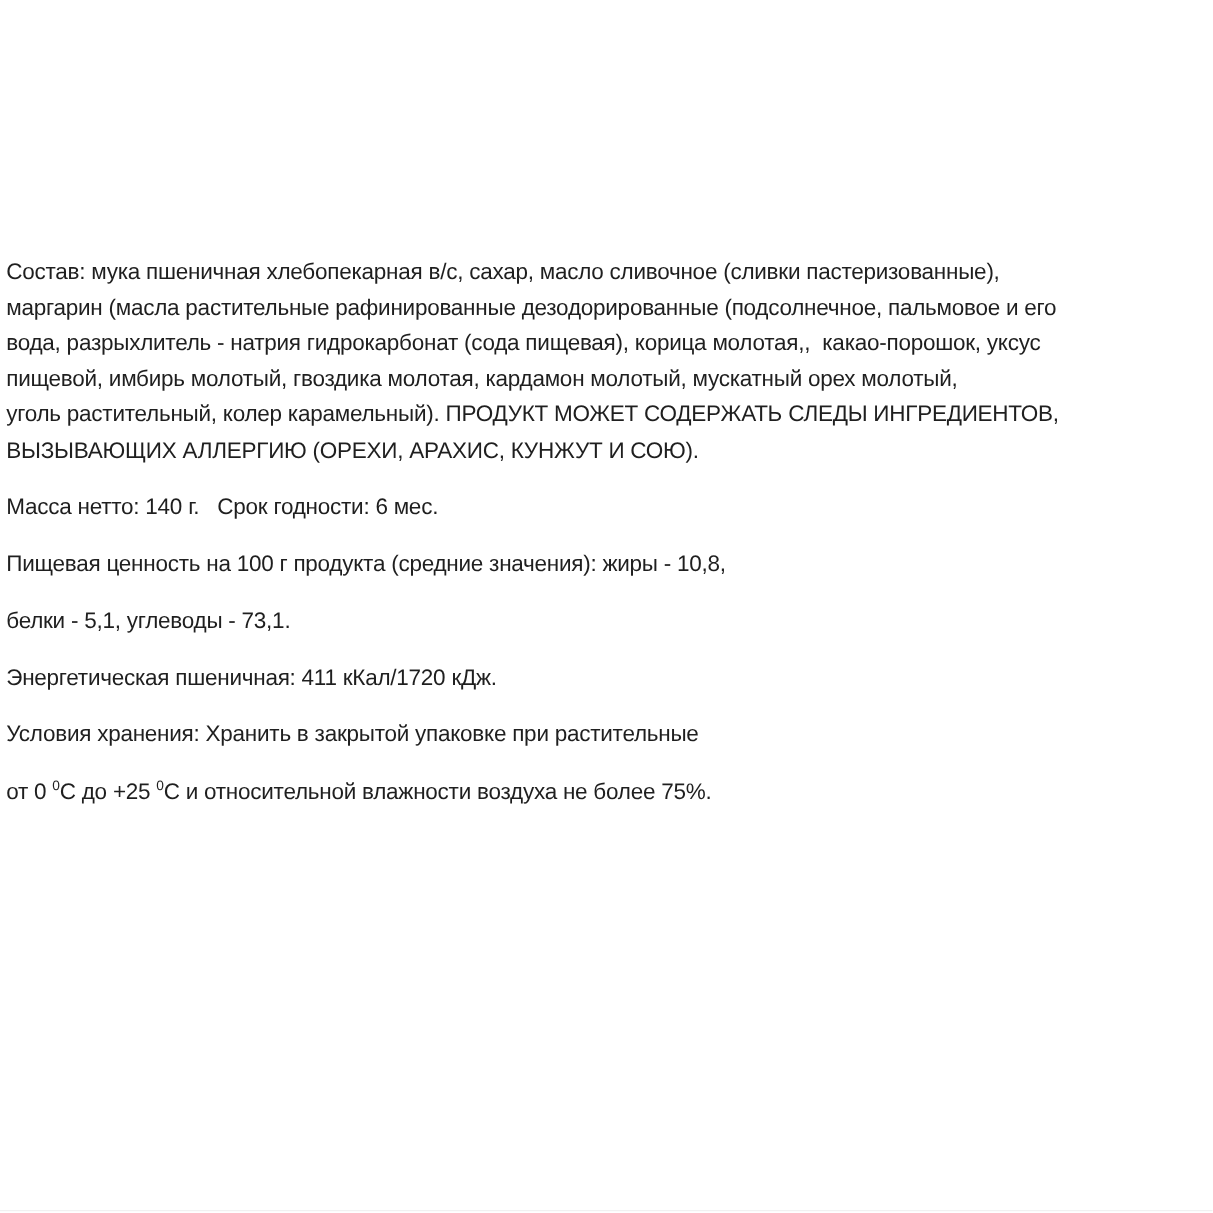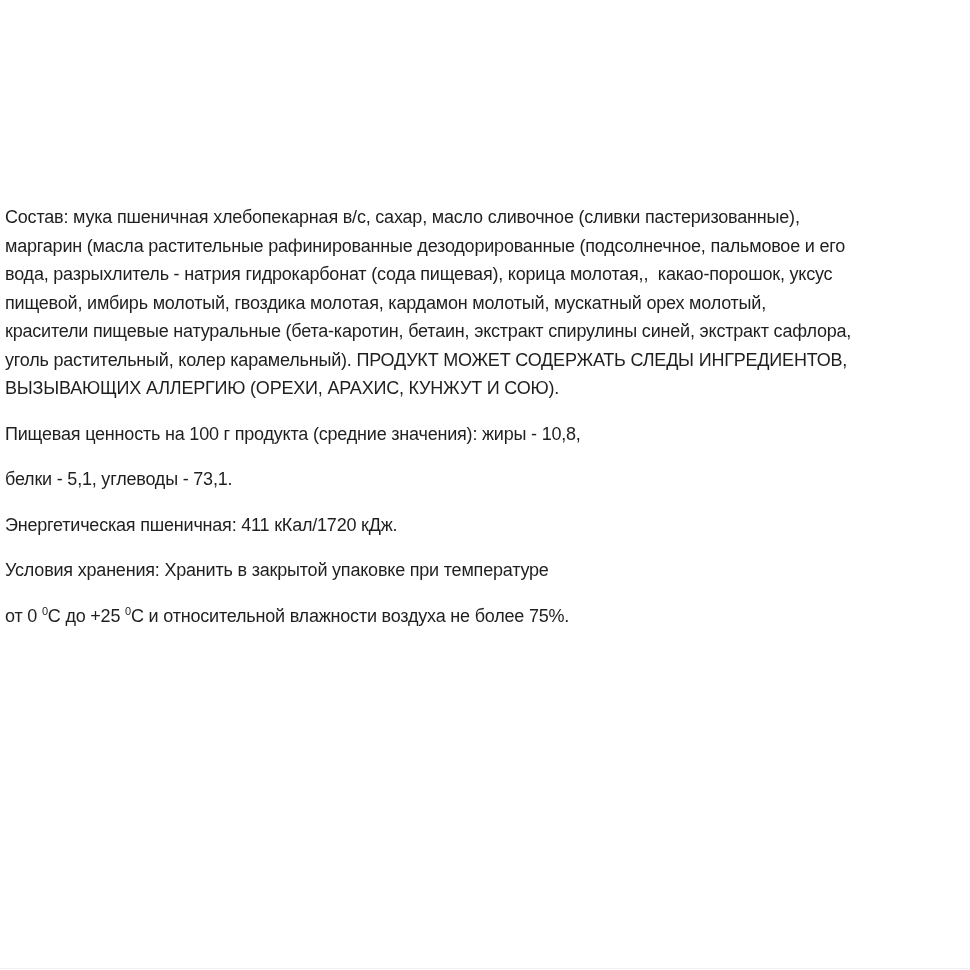--- a/index.html
+++ b/index.html
@@ -49,34 +49,36 @@
 </style>
 </head>
 <body>
 
 <main class="label-doc">
     <div class="para">
       <div class="line"><span class="seg bold">Состав:</span><span class="seg"> мука пшеничная хлебопекарная в/с, сахар, масло сливочное (сливки пастеризованные),</span></div>
       <div class="line"><span class="seg">маргарин (масла растительные рафинированные дезодорированные (подсолнечное, пальмовое и его</span></div>
       <div class="line"><span class="seg">вода, разрыхлитель - натрия гидрокарбонат (сода пищевая), корица молотая,,  какао-порошок, уксус</span></div>
       <div class="line"><span class="seg">пищевой, имбирь молотый, гвоздика молотая, кардамон молотый, мускатный орех молотый,</span></div>
-      <div class="line"><span class="seg">красители пищевые натуральные (бета-каротин, бетаин, экстракт спирулины синей, экстракт сафлора,</span></div>
       <div class="line"><span class="seg">уголь растительный, колер карамельный). </span><span class="seg bold">ПРОДУКТ МОЖЕТ СОДЕРЖАТЬ СЛЕДЫ ИНГРЕДИЕНТОВ,</span></div>
       <div class="line"><span class="seg bold">ВЫЗЫВАЮЩИХ АЛЛЕРГИЮ (ОРЕХИ, АРАХИС, КУНЖУТ И СОЮ).</span></div>
+    </div>
+    <div class="para">
+      <div class="line"><span class="seg bold">Масса нетто: 140 г.   Срок годности: 6 мес.</span></div>
     </div>
     <div class="para">
       <div class="line"><span class="seg bold">Пищевая ценность на 100 г продукта (средние значения):</span><span class="seg"> жиры - 10,8,</span></div>
     </div>
     <div class="para">
       <div class="line"><span class="seg">белки - 5,1, углеводы - 73,1.</span></div>
     </div>
     <div class="para">
       <div class="line"><span class="seg bold">Энергетическая пшеничная:</span><span class="seg"> 411 кКал/1720 кДж.</span></div>
     </div>
     <div class="para">
-      <div class="line"><span class="seg bold">Условия хранения:</span><span class="seg"> Хранить в закрытой упаковке при температуре</span></div>
+      <div class="line"><span class="seg bold">Условия хранения:</span><span class="seg"> Хранить в закрытой упаковке при растительные</span></div>
     </div>
     <div class="para">
       <div class="line"><span class="seg">от 0 </span><sup class="seg">0</sup><span class="seg">С до +25 </span><sup class="seg">0</sup><span class="seg">С и относительной влажности воздуха не более 75%.</span></div>
     </div>
   </main>
 
 <div class="bottom-rule"></div>
 
 </body></html>

